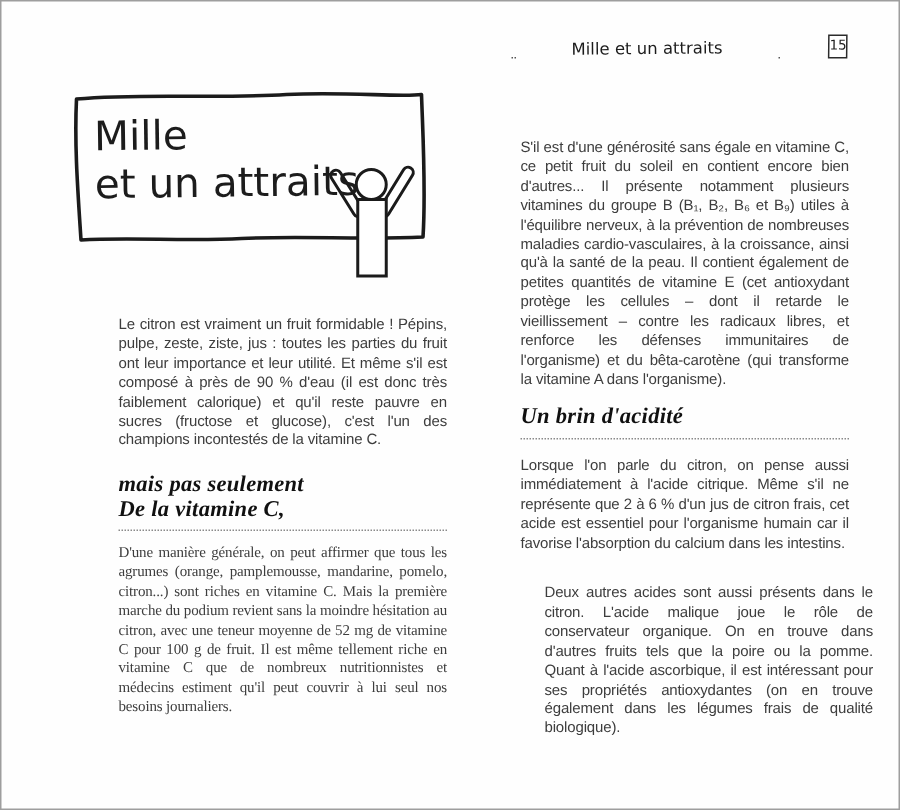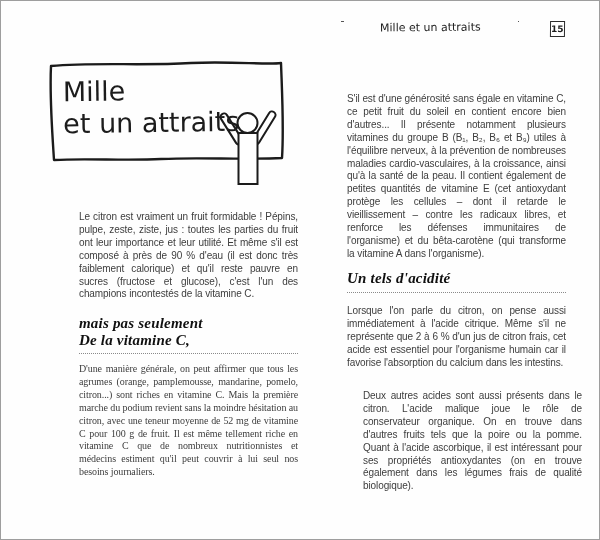--- a/index.html
+++ b/index.html
@@ -8,31 +8,31 @@
     position:relative; width:600px; height:540px;
     background:#fefefe; border:1px solid #9e9e9e;
     overflow:hidden;
     font-family:"Liberation Sans","DejaVu Sans",sans-serif;
   }
   .hand { font-family:"DejaVu Sans",sans-serif; color:#1c1c1c; }
 
   
   .runhead {
     position:absolute; top:20px; left:340px; right:2px; height:18px;
-    display:flex; align-items:flex-start;gap:32px;
+    display:flex; align-items:flex-end;gap:32px;
   }
   .leader { height:0; border-top:1.6px dotted #555; }
   .leader.l1 { width:92px; }
   .leader.l2 { width:16px; }
   .leader.l3 { flex:1; }
   .runlabel { font-size:11px; margin:0 5px; white-space:nowrap; transform:rotate(-0.5deg); }
   .pagenum {
     width:32px; height:16px; border:1.5px solid #2b2b2b;
     display:flex; align-items:center; justify-content:center;
-    font-size:9px; background:#fff; transform:rotate(0.6deg);font-weight:bold;
+    font-size:9px; background:#fff; transform:rotate(0.6deg);
   }
 
   
   .title-box { position:absolute; left:40px; top:56px; width:248px; height:132px; }
   .title-box svg { position:absolute; inset:0; }
   .title-text { position:absolute; left:22px; top:18px; font-size:27px; line-height:32px; transform:rotate(-0.8deg); }
 
   
   .body {
     position:absolute; width:219px;
@@ -92,18 +92,18 @@
 
   <h3 class="heading left-heading">
     <div>mais pas seulement</div>
     <div>De la vitamine C,</div>
   </h3>
 
   <p class="body left-body">D'une manière générale, on peut affirmer que tous les agrumes (orange, pamplemousse, mandarine, pomelo, citron...) sont riches en vitamine C. Mais la première marche du podium revient sans la moindre hésitation au citron, avec une teneur moyenne de 52 mg de vitamine C pour 100 g de fruit. Il est même tellement riche en vitamine C que de nombreux nutritionnistes et médecins estiment qu'il peut couvrir à lui seul nos besoins journaliers.</p>
 
   <p class="body r1">S'il est d'une générosité sans égale en vitamine C, ce petit fruit du soleil en contient encore bien d'autres... Il présente notamment plusieurs vitamines du groupe B (B₁, B₂, B₆ et B₉) utiles à l'équilibre nerveux, à la prévention de nombreuses maladies cardio-vasculaires, à la croissance, ainsi qu'à la santé de la peau. Il contient également de petites quantités de vitamine E (cet antioxydant protège les cellules – dont il retarde le vieillissement – contre les radicaux libres, et renforce les défenses immunitaires de l'organisme) et du bêta-carotène (qui transforme la vitamine A dans l'organisme).</p>
 
-  <h3 class="heading right-heading">Un tels d'acidité</h3>
+  <h3 class="heading right-heading">Un brin d'acidité</h3>
 
   <p class="body r2">Lorsque l'on parle du citron, on pense aussi immédiatement à l'acide citrique. Même s'il ne représente que 2 à 6 % d'un jus de citron frais, cet acide est essentiel pour l'organisme humain car il favorise l'absorption du calcium dans les intestins.</p>
   <p class="body r3">Deux autres acides sont aussi présents dans le citron. L'acide malique joue le rôle de conservateur organique. On en trouve dans d'autres fruits tels que la poire ou la pomme. Quant à l'acide ascorbique, il est intéressant pour ses propriétés antioxydantes (on en trouve également dans les légumes frais de qualité biologique).</p>
 
 </div>
 
 </body></html>

